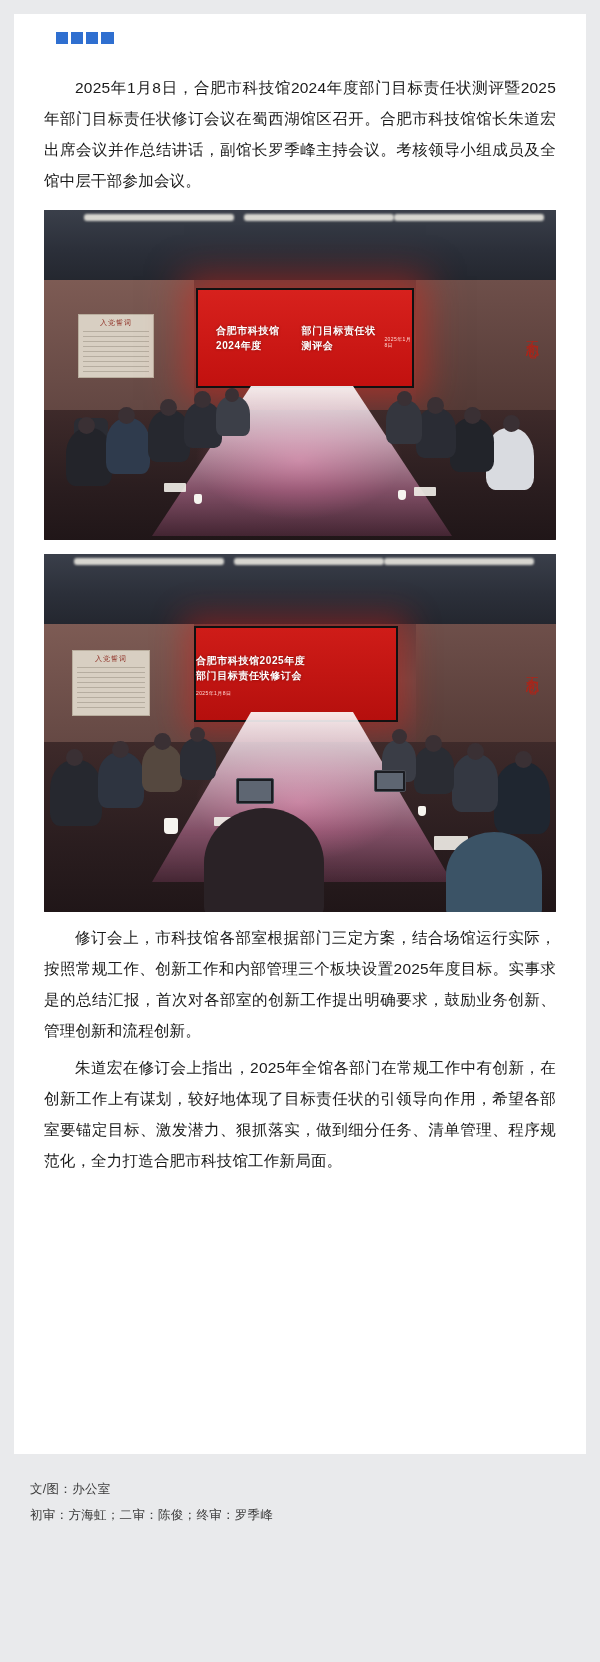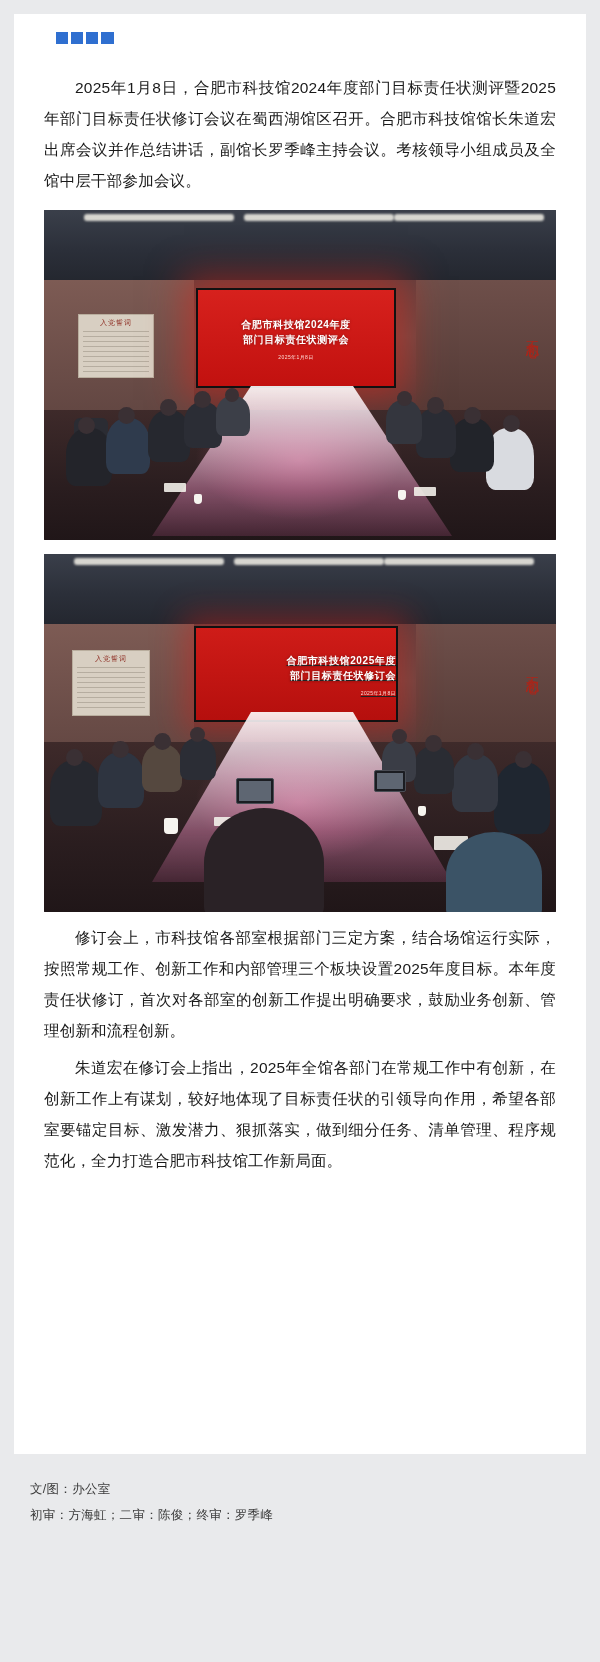--- a/index.html
+++ b/index.html
@@ -135,23 +135,24 @@
   .screen {
     position: absolute;
     left: 152px;
     top: 78px;
     width: 196px;
     height: 96px;
     background: linear-gradient(180deg,#d7211d 0%, #c2110f 100%);
     box-shadow: 0 0 34px 12px rgba(214,40,30,.55);
     border: 2px solid #111;
     display: flex;
-    flex-direction: column;
+    flex-direction: row;
     align-items: center;
     justify-content: center;
+    padding-left: 18px;
   }
   .screen-line1, .screen-line2 {
     color: #fff;
     font-size: 10px;
     letter-spacing: .6px;
     line-height: 15px;
     font-weight: bold;
     text-shadow: 0 0 3px rgba(0,0,0,.35);
   }
   .screen-date {
@@ -233,23 +234,22 @@
     position: absolute;
     left: 150px;
     top: 72px;
     width: 200px;
     height: 92px;
     background: linear-gradient(180deg,#cf1c18 0%, #b50f0d 100%);
     box-shadow: 0 0 30px 10px rgba(210,30,25,.45);
     border: 2px solid #111;
     display: flex;
     flex-direction: column;
-    align-items: flex-end;
+    align-items: flex-start;
     justify-content: center;
-    text-decoration: underline;
   }
   .laptop {
     position: absolute;
     width: 36px; height: 24px;
     background: #1b1d22;
     border: 1px solid #4a4d55;
     border-radius: 2px;
   }
   .laptop .sc {
     position: absolute;
@@ -417,21 +417,21 @@
           <div class="papers" style="right:88px; bottom:62px; width:34px; height:14px;"></div>
           <div class="cup" style="left:120px; bottom:78px; width:14px; height:16px;"></div>
           <div class="cup" style="right:130px; bottom:96px;"></div>
 
           <div class="foreground-person" style="left:160px;"></div>
           <div class="foreground-person" style="right:14px; width:96px; height:86px; background:#3b5366;"></div>
         </div>
       </div>
 
       <div class="para-block">
-        <p class="para">修订会上，市科技馆各部室根据部门三定方案，结合场馆运行实际，按照常规工作、创新工作和内部管理三个板块设置2025年度目标。本年度责任状修订，首次对各部室的创新工作提出明确要求，鼓励业务创新、管理创新和流程创新。</p>
+        <p class="para">修订会上，市科技馆各部室根据部门三定方案，结合场馆运行实际，按照常规工作、创新工作和内部管理三个板块设置2025年度目标。实事求是的总结汇报，首次对各部室的创新工作提出明确要求，鼓励业务创新、管理创新和流程创新。</p>
       </div>
 
       <div class="para-block">
         <p class="para">朱道宏在修订会上指出，2025年全馆各部门在常规工作中有创新，在创新工作上有谋划，较好地体现了目标责任状的引领导向作用，希望各部室要锚定目标、激发潜力、狠抓落实，做到细分任务、清单管理、程序规范化，全力打造合肥市科技馆工作新局面。</p>
       </div>
 
     </div>
   </div>
 
   <div class="footer">

